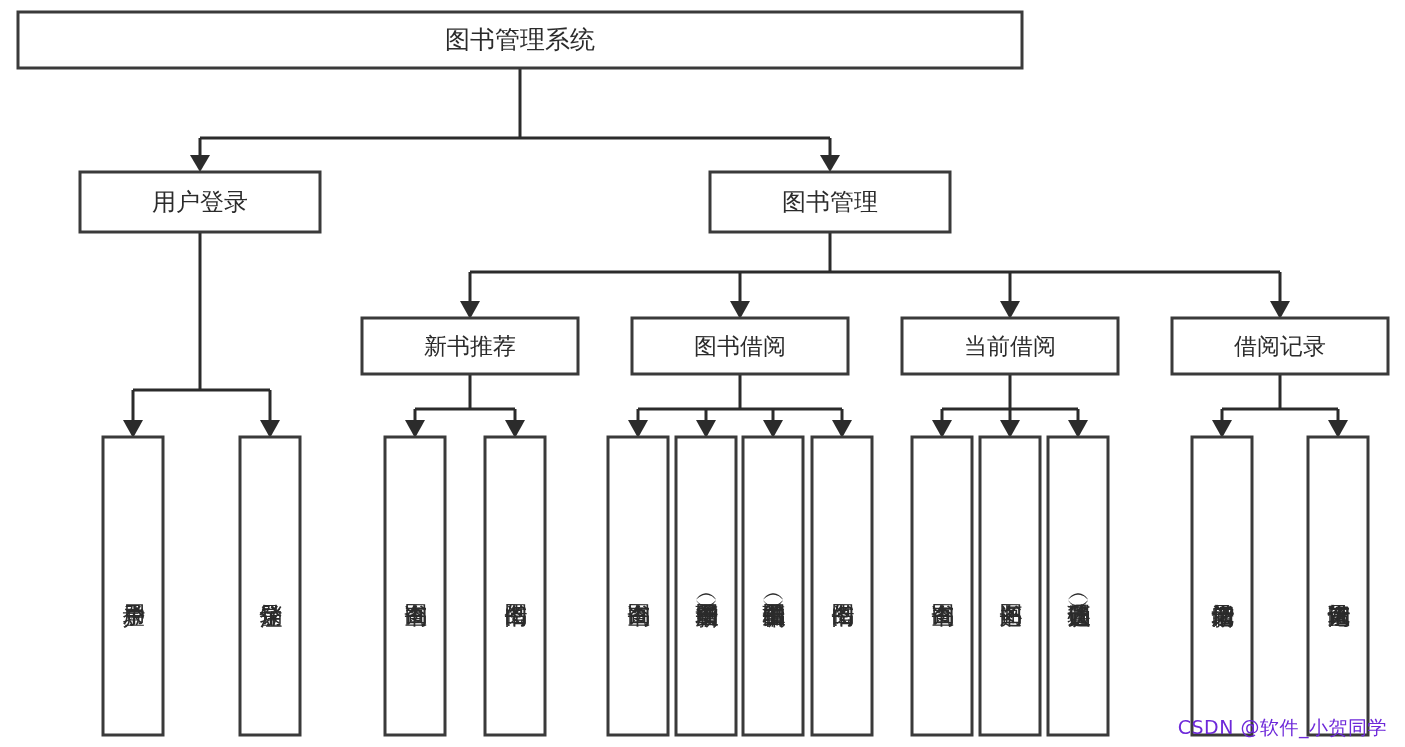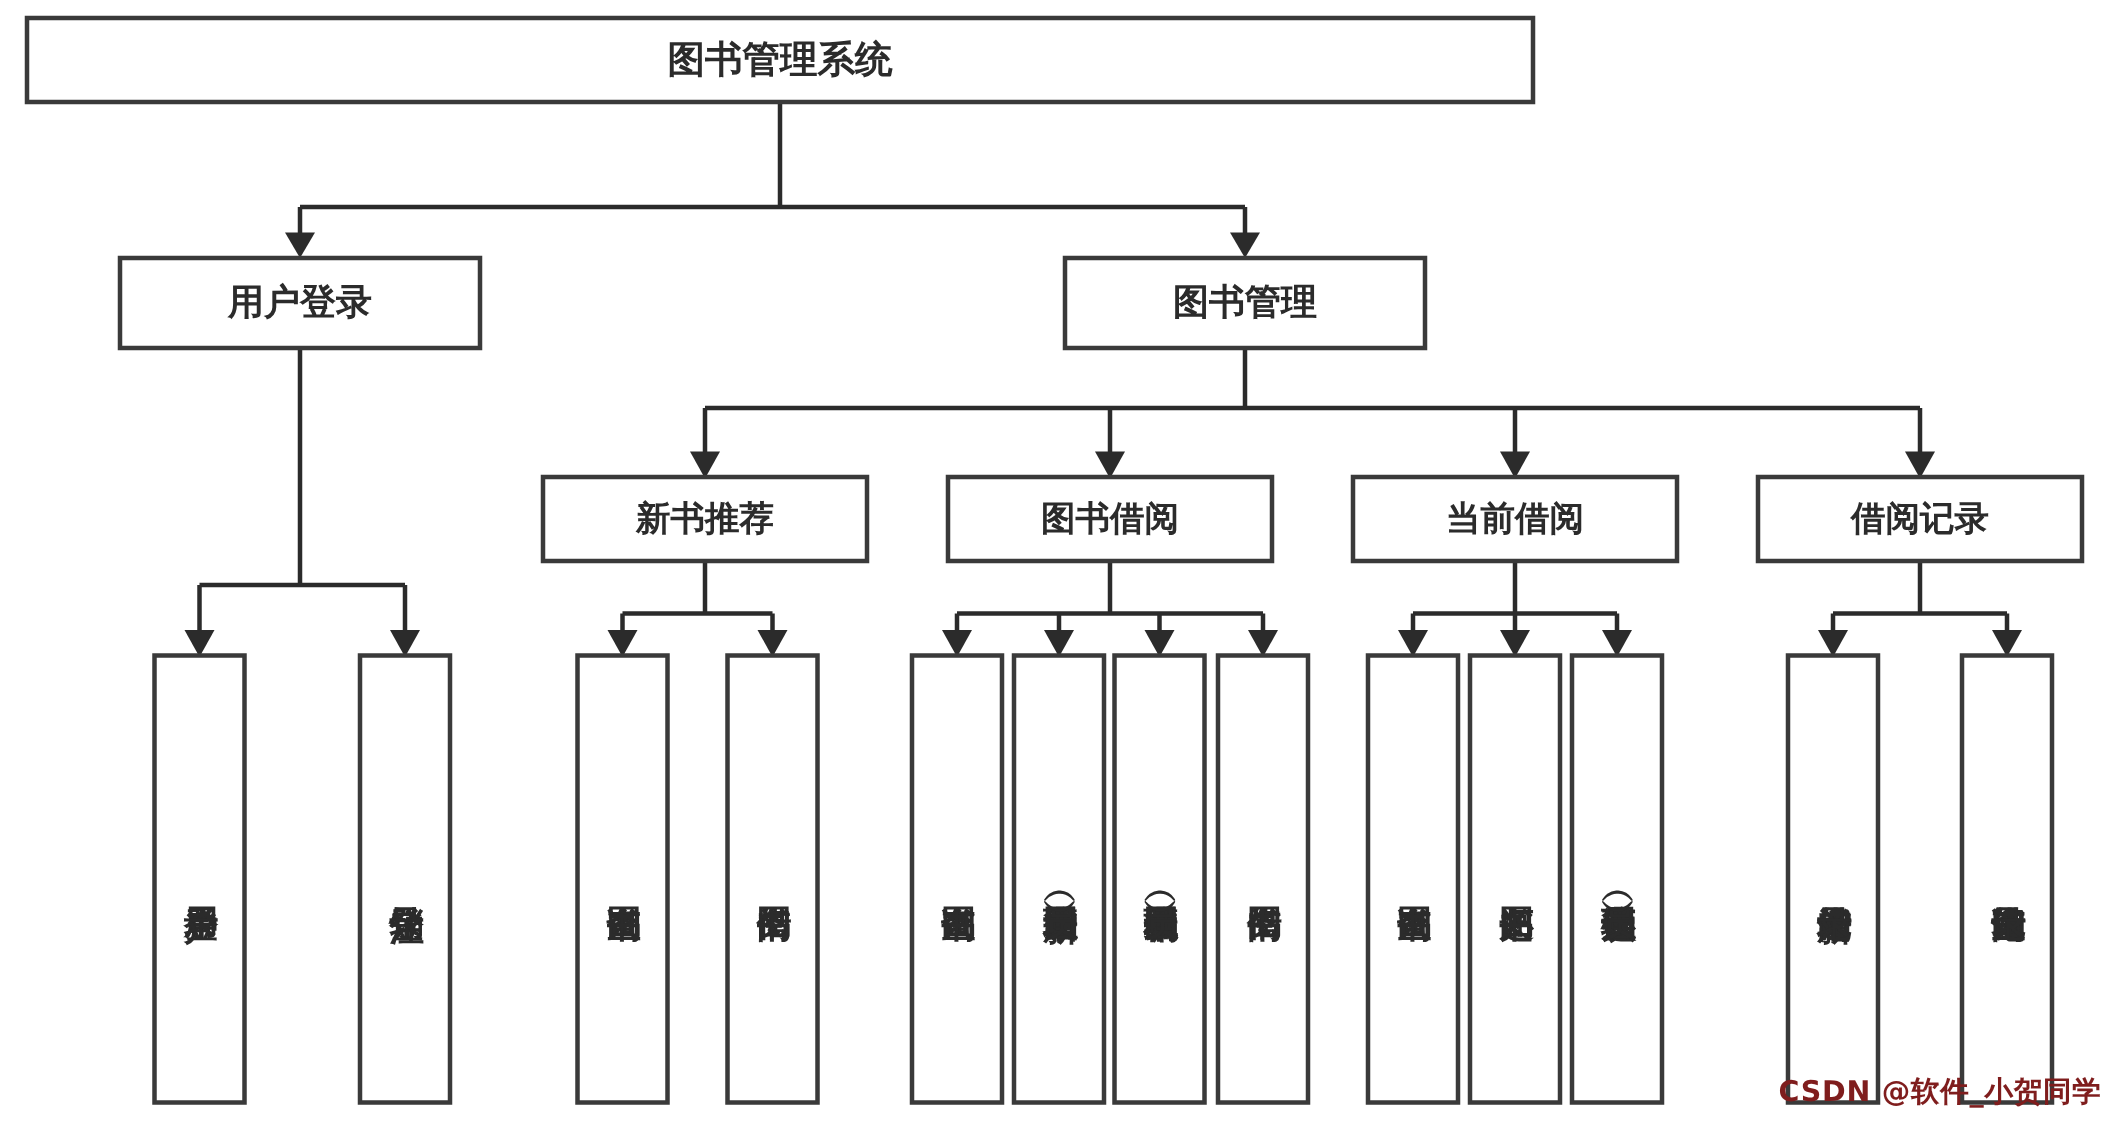--- a/index.html
+++ b/index.html
@@ -12,21 +12,20 @@
     width: 1405px;
     height: 747px;
     overflow: hidden;
     font-family: "DejaVu Sans", "Liberation Sans", sans-serif;
   }
   #diagram-root {
     position: relative;
     width: 1405px;
     height: 747px;
     background: #ffffff;
-    font-weight: bold;
   }
   svg#tree-svg {
     position: absolute;
     top: 0;
     left: 0;
     width: 1405px;
     height: 747px;
     display: block;
   }
   .node-box {
@@ -56,25 +55,25 @@
     stroke: #2b2b2b;
     stroke-width: 3;
     fill: none;
   }
   .arrow-head {
     fill: #2b2b2b;
     stroke: none;
   }
   .watermark {
     position: absolute;
-    right: 4px;
+    right: 18px;
     bottom: 6px;
     font-family: "DejaVu Sans", "Liberation Sans", sans-serif;
     font-size: 19px;
-    color: #7f1d1d;
+    color: #6d28d9;
     white-space: nowrap;
     letter-spacing: 0.5px;
     pointer-events: none;
   }
 </style>
 </head>
 <body>
 
 <div id="diagram-root">
 

